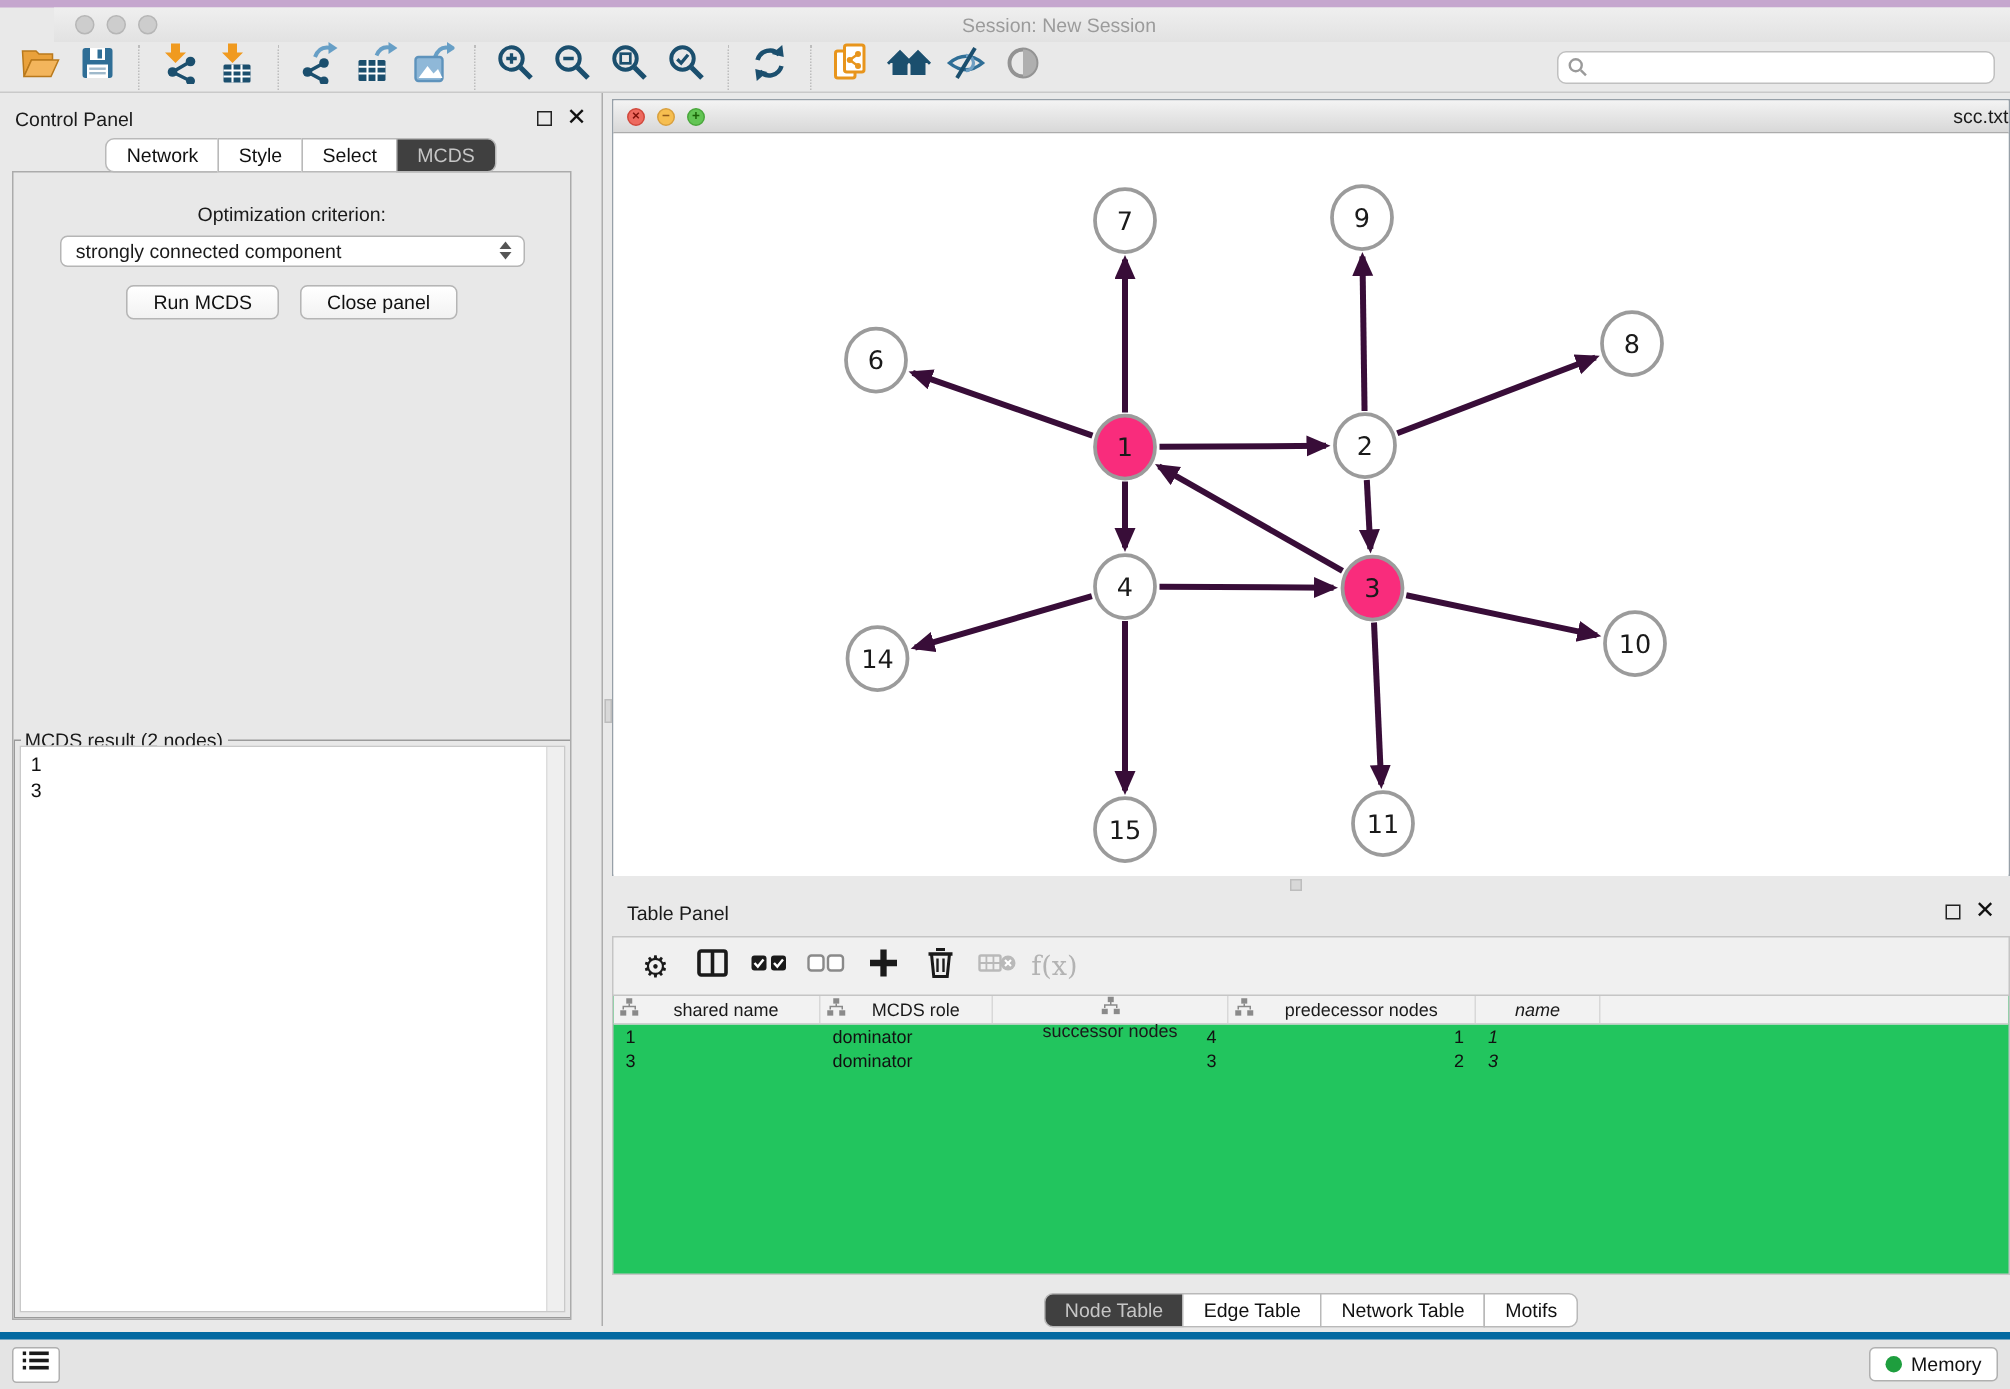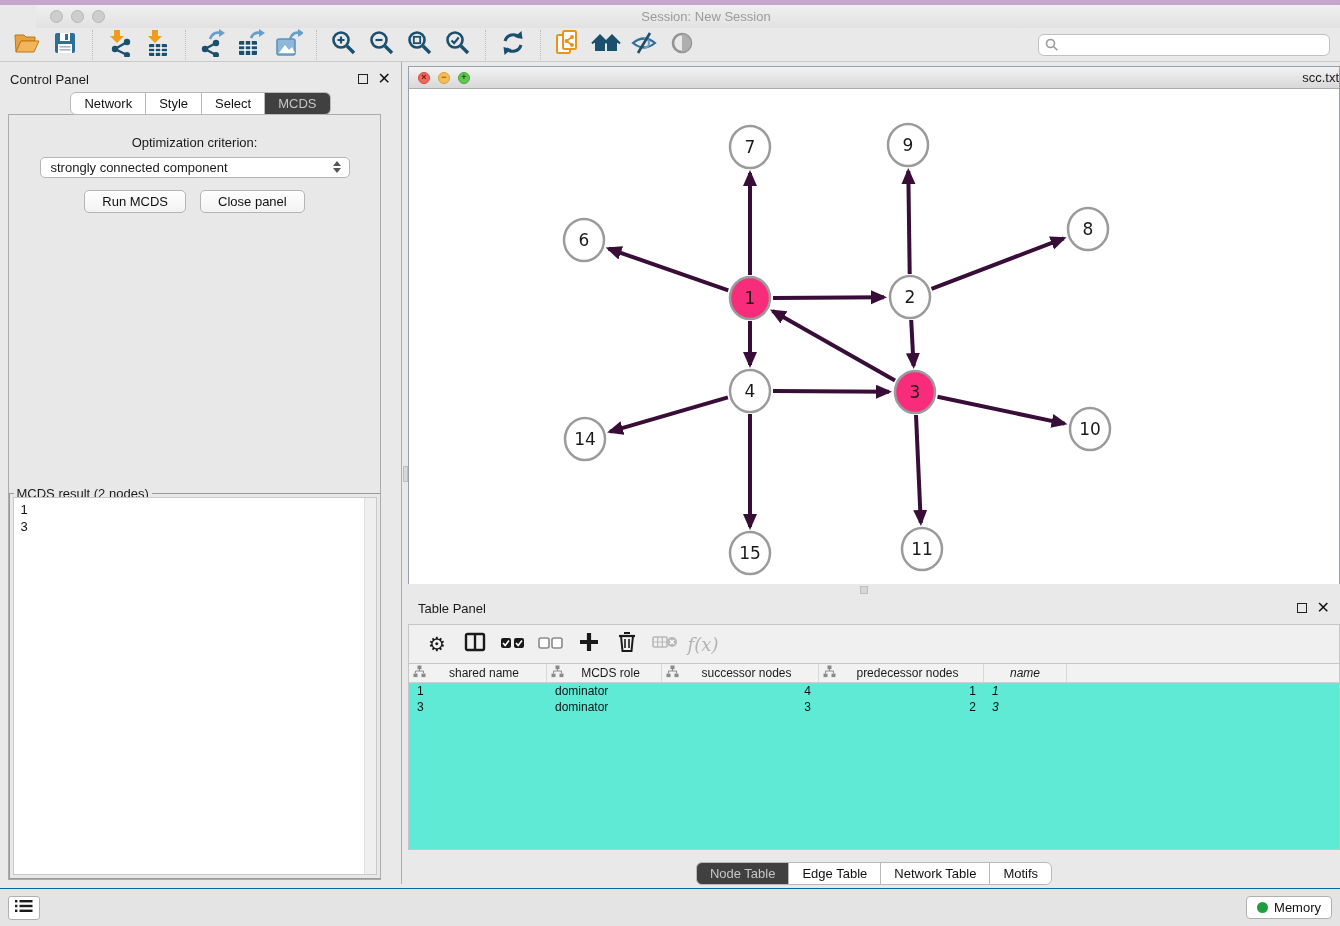--- a/index.html
+++ b/index.html
@@ -83,34 +83,34 @@
   .h-splitter { position:relative; width:932px; height:12px; background:#E9E9E9; }
   .h-handle { position:absolute; left:452px; top:2px; width:8px; height:8px; background:#D8D8D8; border:1px solid #BDBDBD; }
 
   
   .table-panel { width:932px; height:288px; display:flex; flex-direction:column; }
   .tp-header { height:24px; display:flex; align-items:center; padding:0 10px; }
   .table-toolbar { margin-top:4px; height:40px; background:#F0F0F0; border:1px solid #C5C5C5;
                    display:flex; align-items:center; padding-left:12px; gap:6px; }
   .ticon { width:32px; height:30px; display:flex; align-items:center; justify-content:center; }
   .gear-glyph { font-size:20px; color:#1a1a1a; font-family:"DejaVu Sans",sans-serif; }
-  .fx-glyph { font-family:"DejaVu Serif",serif; font-style:italic; font-size:18px; color:#B3B3B3; }
-
-  .data-table { flex:1; background:#5eead4; border:1px solid #C5C5C5; border-top:none; overflow:hidden; }
+  .fx-glyph { font-family:"DejaVu Serif",serif; font-size:18px; color:#B3B3B3; }
+
+  .data-table { flex:1; background:#22c55e; border:1px solid #C5C5C5; border-top:none; overflow:hidden; }
   .thead { display:flex; height:19px; background:#F2F2F2; border-bottom:1px solid #CFCFCF; }
   .th { display:flex; align-items:center; font-size:12px; color:#1a1a1a; border-right:1px solid #D8D8D8; padding:0 4px; }
   .th .hlabel { flex:1; text-align:center; }
   .trow { display:flex; height:16px; font-size:12px; color:#111; align-items:center; }
   .td { padding:0 8px; overflow:hidden; white-space:nowrap; }
-  .c0 { width:138px; } .c1 { width:115px; } .c2 { width:157px; } .c3 { width:165px; } .c4 { width:83px;font-style:italic; }
+  .c0 { width:138px; } .c1 { width:115px; } .c2 { width:157px;flex-direction:column; } .c3 { width:165px; } .c4 { width:83px;font-style:italic; }
   .ralign { text-align:right; }
 
   .table-tabs { margin-top:12px; display:flex; justify-content:center; }
   .statusbar { position:absolute; left:0; top:888px; width:1340px; height:38px; background:#E4E4E4;
-               border-top:1px solid #0369a1; display:flex; align-items:center; padding:0 8px; }
+               border-top:5px solid #0369a1; display:flex; align-items:center; padding:0 8px; }
   .sq-btn { width:32px; height:24px; background:#fff; border:1px solid #B0B0B0; border-radius:3px;
             display:flex; align-items:center; justify-content:center; }
   .memory-btn { margin-left:auto; height:23px; background:#fff; border:1px solid #B0B0B0; border-radius:4px;
                 display:flex; align-items:center; gap:6px; padding:0 10px; font-size:13px; color:#111; }
   .green-dot { width:11px; height:11px; border-radius:50%; background:#1E9E3E; }
 </style>
 </head>
 <body>
 
 <div class="app">

